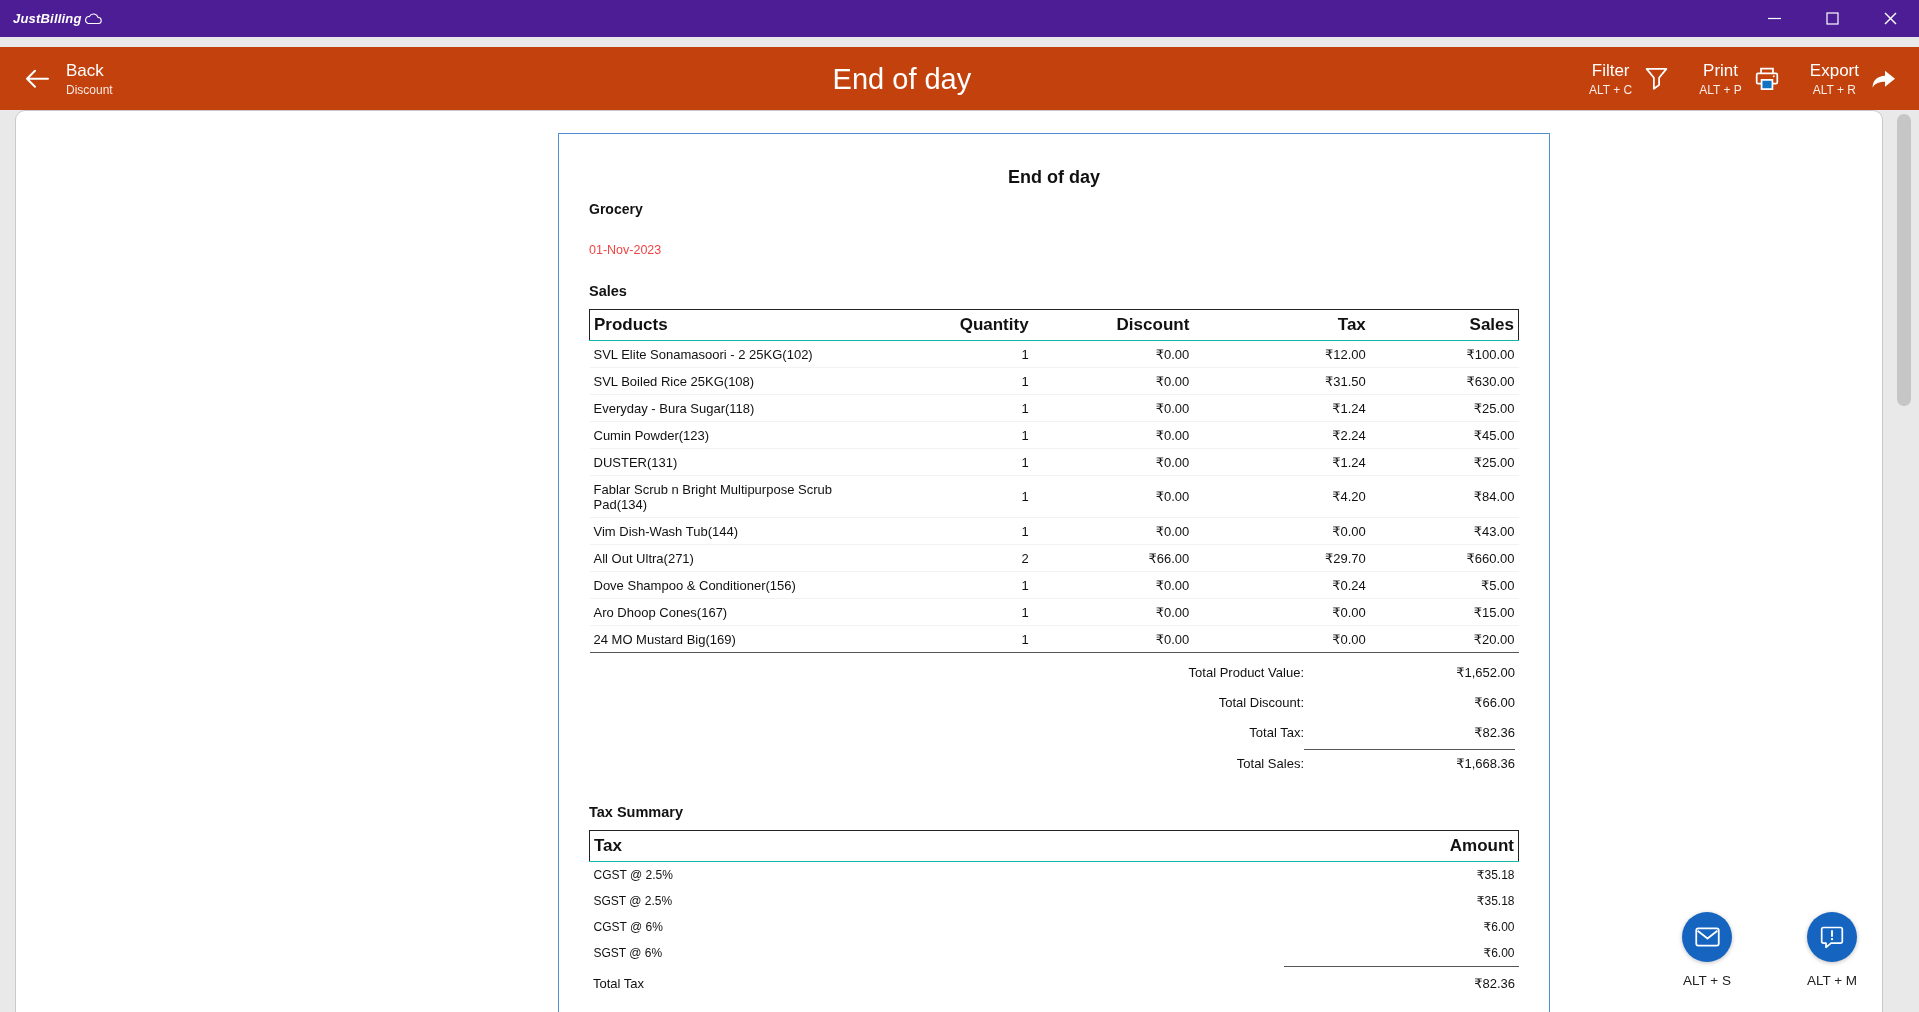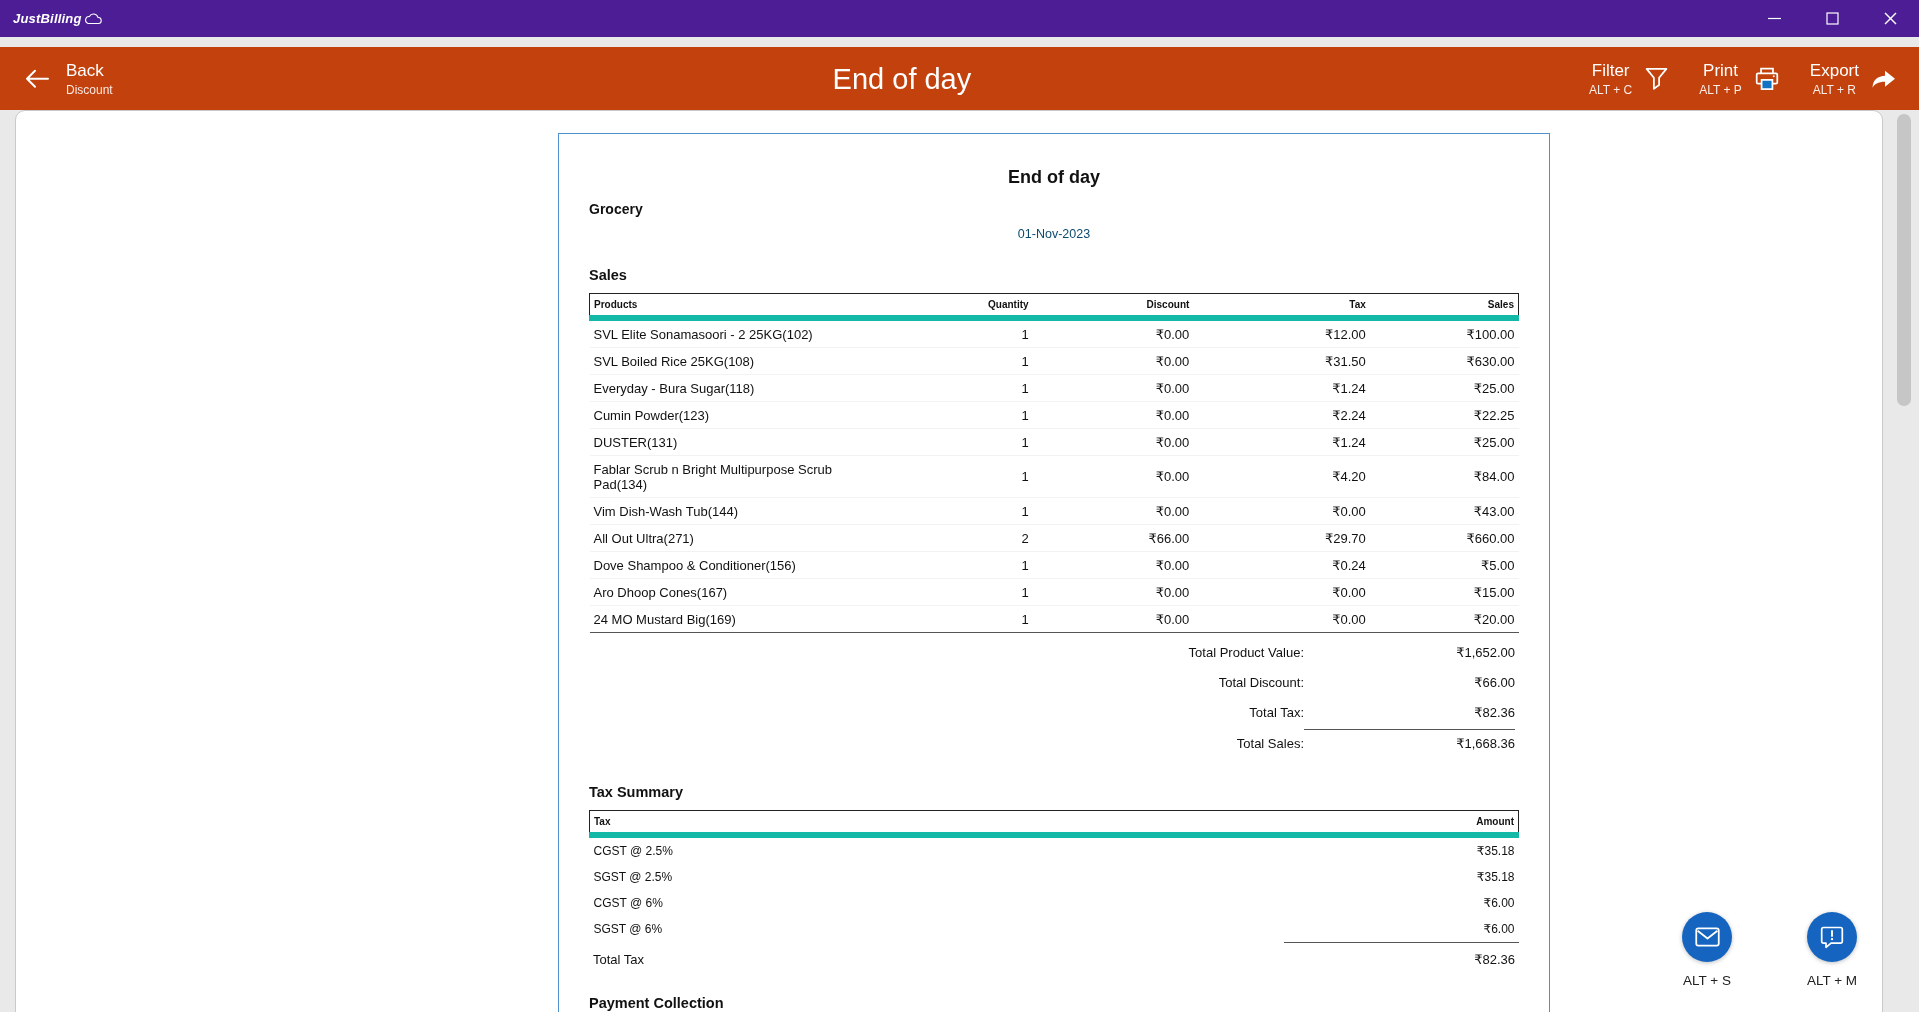--- a/index.html
+++ b/index.html
@@ -33,26 +33,26 @@
 
   
   .main{position:absolute;top:100px;left:0;right:0;bottom:0;background:#e9e9e9;}
   .panel{position:absolute;top:10px;left:15px;width:1868px;bottom:-14px;background:#fff;
     border:1px solid #c9c9c9;border-radius:10px;overflow:hidden;}
   .document{position:absolute;left:542px;top:22px;width:992px;height:1400px;background:#fff;
     border:1px solid #4f90d0;padding:33px 30px 0 30px;color:#111;}
 
   .doc-title{text-align:center;font-size:18px;font-weight:bold;}
   .doc-store{text-align:left;font-size:14px;font-weight:bold;margin-top:13px;}
-  .doc-date{text-align:center;font-size:12.5px;margin-top:10px;color:#0c4a6e;}
+  .doc-date{font-size:12.5px;margin-top:26px;color:#ef4444;}
   .section-heading{font-size:14.5px;font-weight:bold;margin:26px 0 10px 0;}
 
   table.rtable{width:100%;border-collapse:collapse;}
-  .rtable th{font-weight:bold;font-size:10px;padding:5px 4px;
-    border-top:1px solid #222;border-bottom:6px solid #14b8a6;text-align:right;}
+  .rtable th{font-weight:bold;font-size:17px;padding:5px 4px;
+    border-top:1px solid #222;border-bottom:1px solid #14b8a6;text-align:right;}
   .rtable th:first-child{border-left:1px solid #222;text-align:left;}
   .rtable th:last-child{border-right:1px solid #222;}
 
   .sales td{font-size:13px;padding:5.5px 4px;text-align:right;border-bottom:1px solid #f2f2f2;}
   .sales td:first-child{text-align:left;}
   .sales tbody tr:last-child td{border-bottom:1px solid #555;}
 
   .totals{margin-top:4px;}
   .total-row{display:flex;justify-content:flex-end;align-items:baseline;
     font-size:13px;padding:7.5px 4px;}
@@ -203,21 +203,21 @@
               <td>1</td>
               <td>₹0.00</td>
               <td>₹1.24</td>
               <td>₹25.00</td>
             </tr>
             <tr>
               <td>Cumin Powder(123)</td>
               <td>1</td>
               <td>₹0.00</td>
               <td>₹2.24</td>
-              <td>₹22.25</td>
+              <td>₹45.00</td>
             </tr>
             <tr>
               <td>DUSTER(131)</td>
               <td>1</td>
               <td>₹0.00</td>
               <td>₹1.24</td>
               <td>₹25.00</td>
             </tr>
             <tr>
               <td>Fablar Scrub n Bright Multipurpose Scrub Pad(134)</td>

